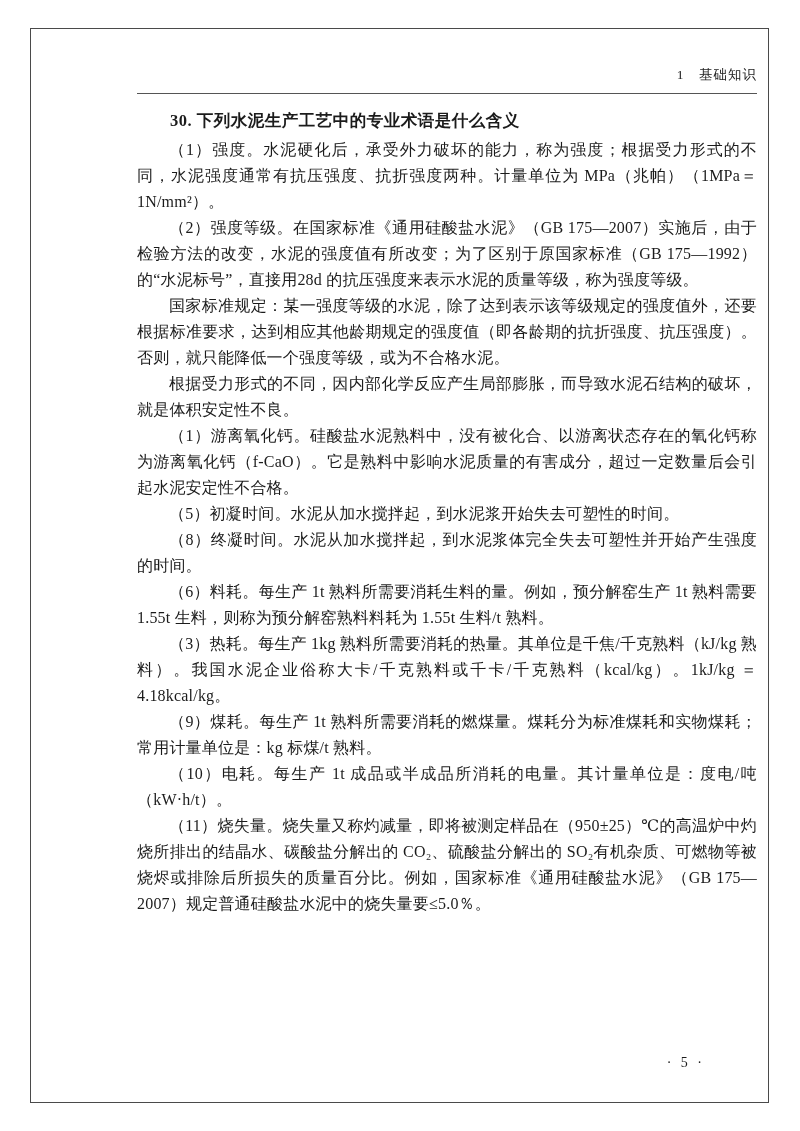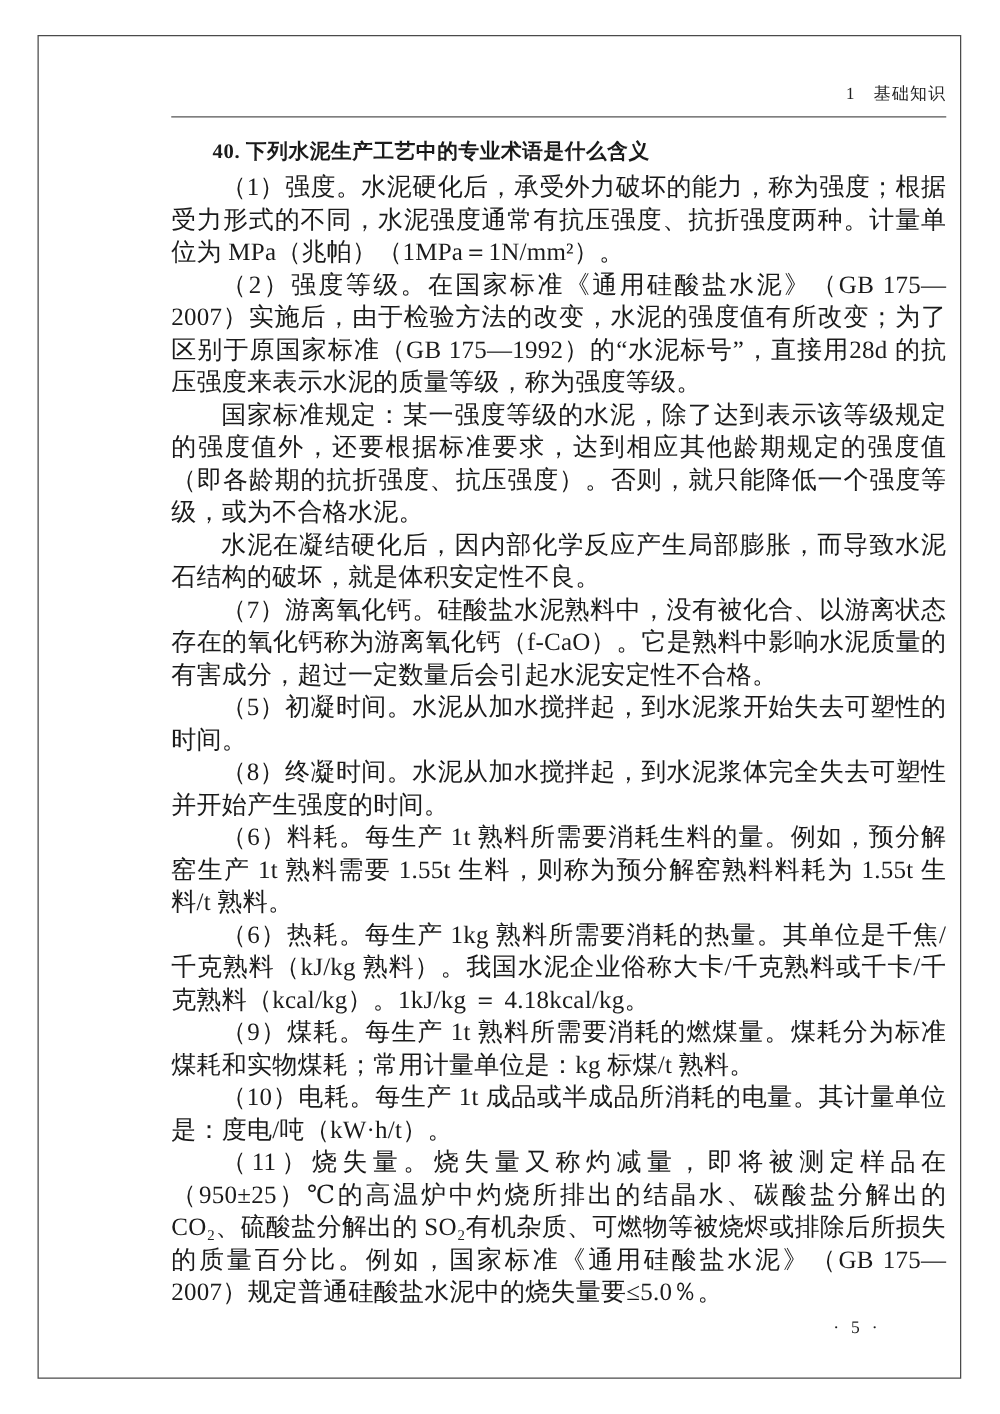--- a/index.html
+++ b/index.html
@@ -43,21 +43,21 @@
   .section-title {
     margin: 14px 0 3px 0;
     font-size: 16.5px;
     font-weight: bold;
     text-indent: 2em;
     line-height: 26px;
     letter-spacing: 0.5px;
   }
   .body-text p {
     margin: 0;
-    font-size: 20px;
+    font-size: 16px;
     line-height: 26px;
     text-indent: 2em;
     text-align: justify;
     letter-spacing: 0.2px;
   }
   .page-number {
     position: absolute;
     right: 95px;
     top: 1055px;
     font-size: 14px;
@@ -69,32 +69,32 @@
 <body>
 
 <div class="sheet">
   <div class="page-border"></div>
 
   <div class="content">
     <div class="running-header-row">
       <span>1　基础知识</span>
     </div>
 
-    <h1 class="section-title">40. 下列水泥生产工艺中的专业术语是什么含义</h1>
+    <h1 class="section-title">30. 下列水泥生产工艺中的专业术语是什么含义</h1>
 
     <div class="body-text">
       <p>（1）强度。水泥硬化后，承受外力破坏的能力，称为强度；根据受力形式的不同，水泥强度通常有抗压强度、抗折强度两种。计量单位为 MPa（兆帕）（1MPa＝1N/mm²）。</p>
       <p>（2）强度等级。在国家标准《通用硅酸盐水泥》（GB 175—2007）实施后，由于检验方法的改变，水泥的强度值有所改变；为了区别于原国家标准（GB 175—1992）的“水泥标号”，直接用28d 的抗压强度来表示水泥的质量等级，称为强度等级。</p>
       <p>国家标准规定：某一强度等级的水泥，除了达到表示该等级规定的强度值外，还要根据标准要求，达到相应其他龄期规定的强度值（即各龄期的抗折强度、抗压强度）。否则，就只能降低一个强度等级，或为不合格水泥。</p>
-      <p>水泥在凝结硬化后，因内部化学反应产生局部膨胀，而导致水泥石结构的破坏，就是体积安定性不良。</p>
-      <p>（7）游离氧化钙。硅酸盐水泥熟料中，没有被化合、以游离状态存在的氧化钙称为游离氧化钙（f-CaO）。它是熟料中影响水泥质量的有害成分，超过一定数量后会引起水泥安定性不合格。</p>
+      <p>根据受力形式的不同，因内部化学反应产生局部膨胀，而导致水泥石结构的破坏，就是体积安定性不良。</p>
+      <p>（1）游离氧化钙。硅酸盐水泥熟料中，没有被化合、以游离状态存在的氧化钙称为游离氧化钙（f-CaO）。它是熟料中影响水泥质量的有害成分，超过一定数量后会引起水泥安定性不合格。</p>
       <p>（5）初凝时间。水泥从加水搅拌起，到水泥浆开始失去可塑性的时间。</p>
       <p>（8）终凝时间。水泥从加水搅拌起，到水泥浆体完全失去可塑性并开始产生强度的时间。</p>
       <p>（6）料耗。每生产 1t 熟料所需要消耗生料的量。例如，预分解窑生产 1t 熟料需要 1.55t 生料，则称为预分解窑熟料料耗为 1.55t 生料/t 熟料。</p>
-      <p>（6）热耗。每生产 1kg 熟料所需要消耗的热量。其单位是千焦/千克熟料（kJ/kg 熟料）。我国水泥企业俗称大卡/千克熟料或千卡/千克熟料（kcal/kg）。1kJ/kg ＝ 4.18kcal/kg。</p>
+      <p>（3）热耗。每生产 1kg 熟料所需要消耗的热量。其单位是千焦/千克熟料（kJ/kg 熟料）。我国水泥企业俗称大卡/千克熟料或千卡/千克熟料（kcal/kg）。1kJ/kg ＝ 4.18kcal/kg。</p>
       <p>（9）煤耗。每生产 1t 熟料所需要消耗的燃煤量。煤耗分为标准煤耗和实物煤耗；常用计量单位是：kg 标煤/t 熟料。</p>
       <p>（10）电耗。每生产 1t 成品或半成品所消耗的电量。其计量单位是：度电/吨（kW·h/t）。</p>
       <p>（11）烧失量。烧失量又称灼减量，即将被测定样品在（950±25）℃的高温炉中灼烧所排出的结晶水、碳酸盐分解出的 CO₂、硫酸盐分解出的 SO₂有机杂质、可燃物等被烧烬或排除后所损失的质量百分比。例如，国家标准《通用硅酸盐水泥》（GB 175—2007）规定普通硅酸盐水泥中的烧失量要≤5.0％。</p>
     </div>
   </div>
 
   <div class="page-number">· 5 ·</div>
 </div>
 
 </body></html>

